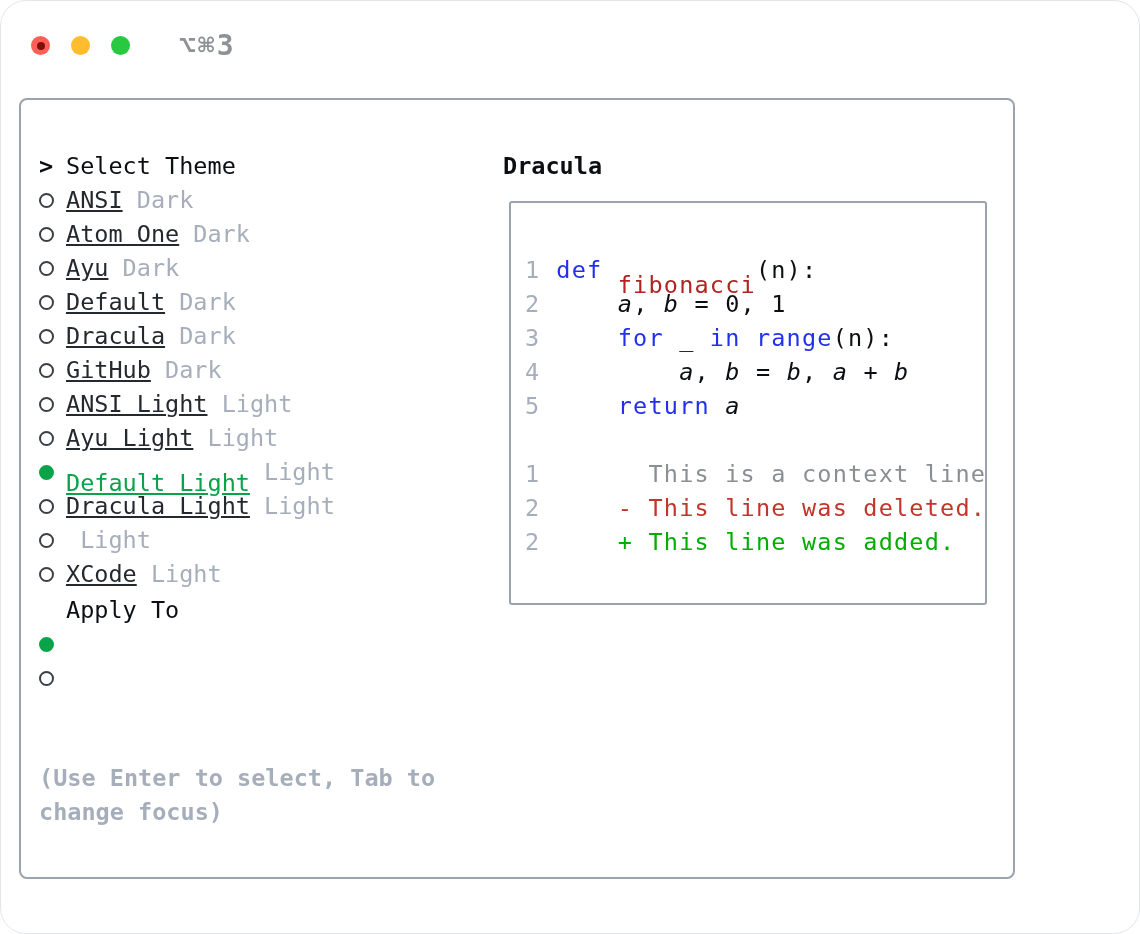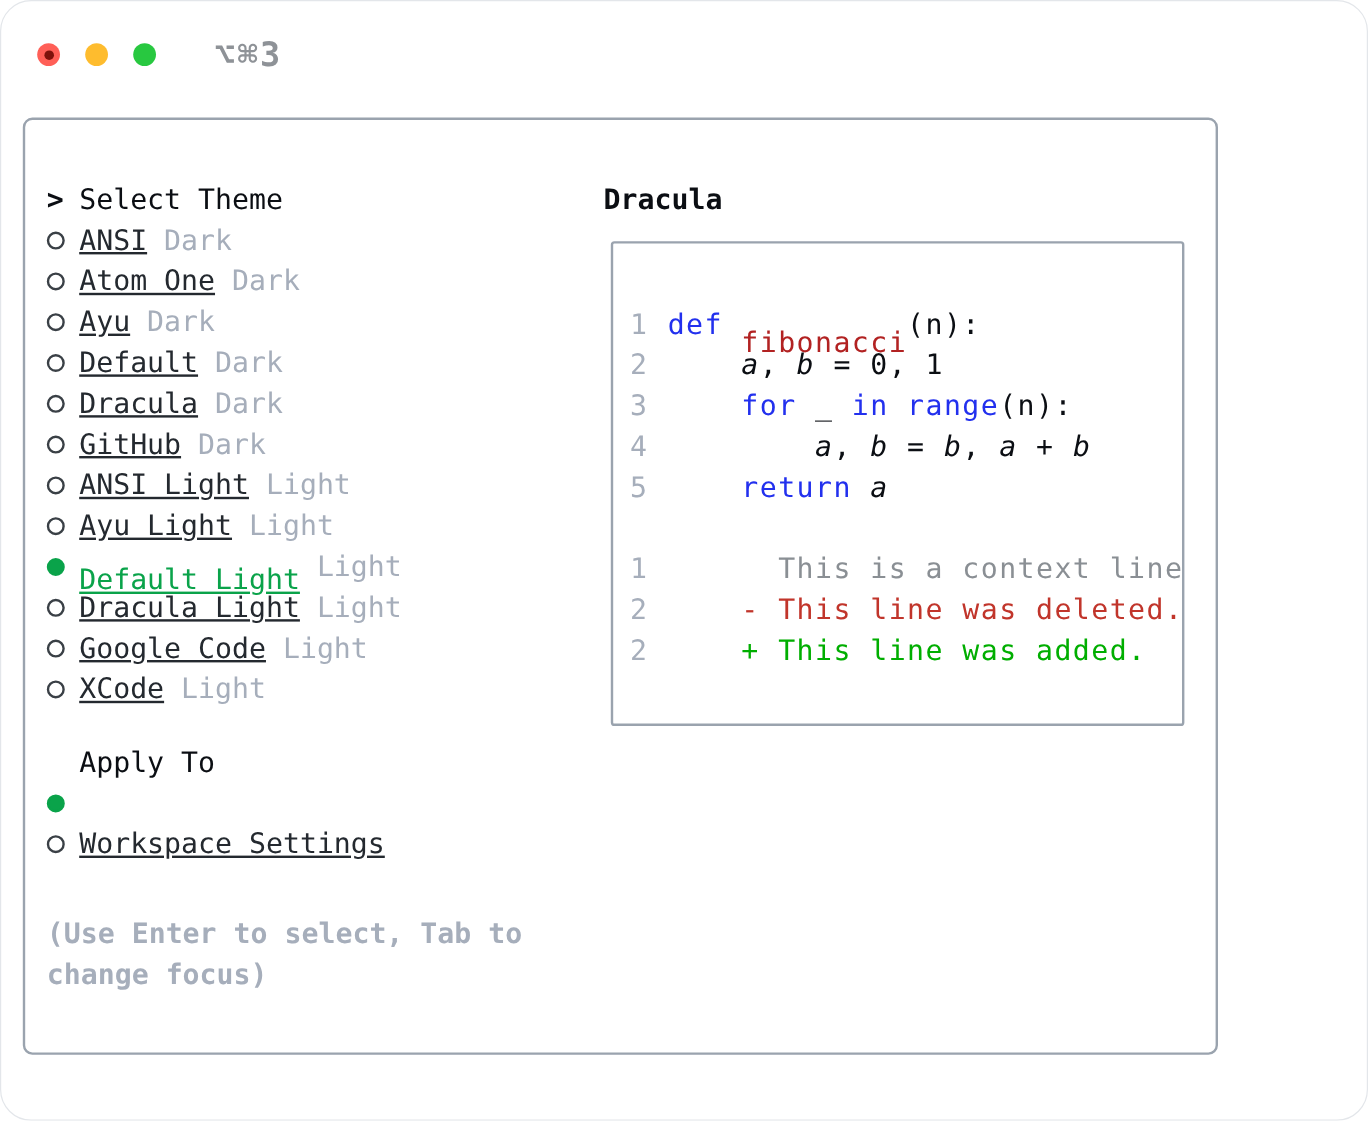--- a/index.html
+++ b/index.html
@@ -35,21 +35,21 @@
   .row{height:34px;display:flex;align-items:center;white-space:pre;}
   .bullet-slot{width:27px;flex:0 0 27px;display:flex;align-items:center;}
   .circle{width:15px;height:15px;border-radius:50%;border:2.5px solid #3a4046;}
   .row.selected .circle{background:var(--green);border-color:var(--green);}
   .row.selected .opt-name{color:var(--green);margin-top:21px;}
   .chev{font-weight:bold;color:var(--text_bold);}
   .opt-name{color:var(--text);text-decoration:underline;}
   .opt-variant{color:var(--muted);margin-left:1ch;text-align:center;}
   .section-title{font-weight:normal;color:var(--text_bold);}
   .themes{position:absolute;left:38px;top:148px;}
-  .apply{position:absolute;left:38px;top:617px;}
+  .apply{position:absolute;left:38px;top:592px;}
   .hint{position:absolute;left:38px;top:760px;color:var(--muted);line-height:34px;white-space:pre;font-weight:bold;}
   
   .preview-header{position:absolute;left:502px;top:148px;height:34px;display:flex;align-items:center;font-weight:bold;color:var(--text_bold);}
   .preview-box{
     position:absolute;left:508px;top:200px;width:478px;height:404px;
     border:2px solid var(--border);border-radius:3px;padding:50px 8px 0 14px;overflow:hidden;
   }
   .code-line{height:34px;display:flex;align-items:center;white-space:pre;letter-spacing:1.2px;}
   .lnum{color:var(--muted);flex:0 0 15px;margin-right:16px;}
   .tok-keyword{color:var(--keyword);}
@@ -136,21 +136,20 @@
         </div>
 
         <div class="row">
           <span class="bullet-slot"><span class="circle"></span></span>
           <span class="opt-name">Dracula Light</span>
           <span class="opt-variant">Light</span>
         </div>
 
         <div class="row">
           <span class="bullet-slot"><span class="circle"></span></span>
-          <span class="opt-name">Google Code</span>
           <span class="opt-variant">Light</span>
         </div>
 
         <div class="row">
           <span class="bullet-slot"><span class="circle"></span></span>
           <span class="opt-name">XCode</span>
           <span class="opt-variant">Light</span>
         </div>
       </div>
   </div>
@@ -161,21 +160,20 @@
       <span class="section-title">Apply To</span>
     </div>
     <div>
 
         <div class="row selected">
           <span class="bullet-slot"><span class="circle"></span></span>
         </div>
 
         <div class="row">
           <span class="bullet-slot"><span class="circle"></span></span>
-          <span class="opt-name">Workspace Settings</span>
         </div>
       </div>
   </div>
 
   <div class="hint"><span>(Use Enter to select, Tab to</span><br><span>change focus)</span></div>
 
   <div class="preview-header">Dracula</div>
 
   <div class="preview-box" id="preview-box">
       <div class="code-line"><span class="lnum">1</span><span class="tok-keyword">def</span><span class="tok-plain"> </span><span class="tok-function">fibonacci</span><span class="tok-plain">(n):</span></div>

